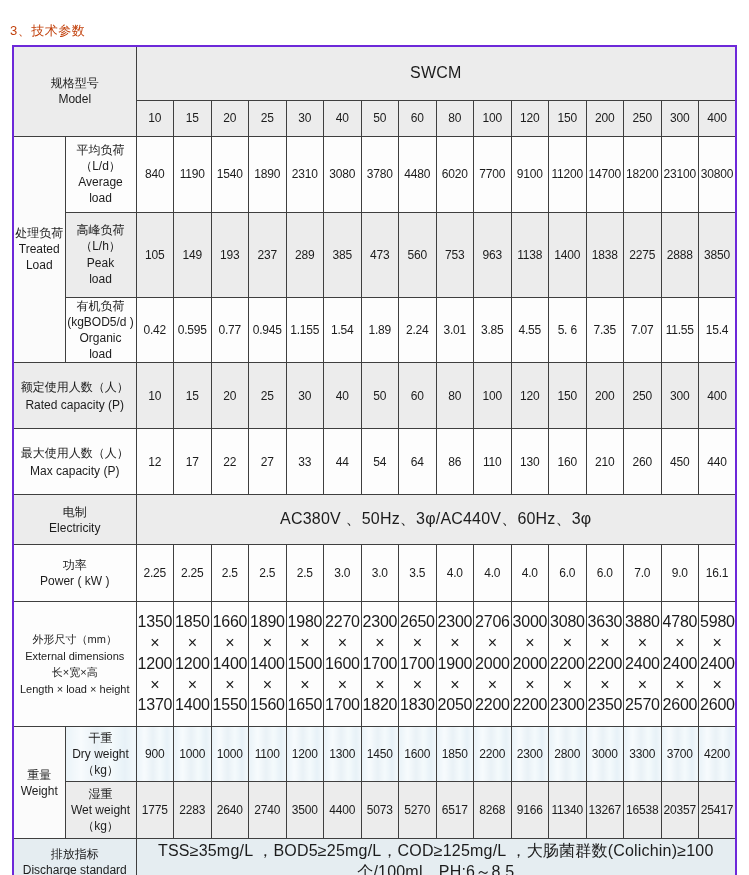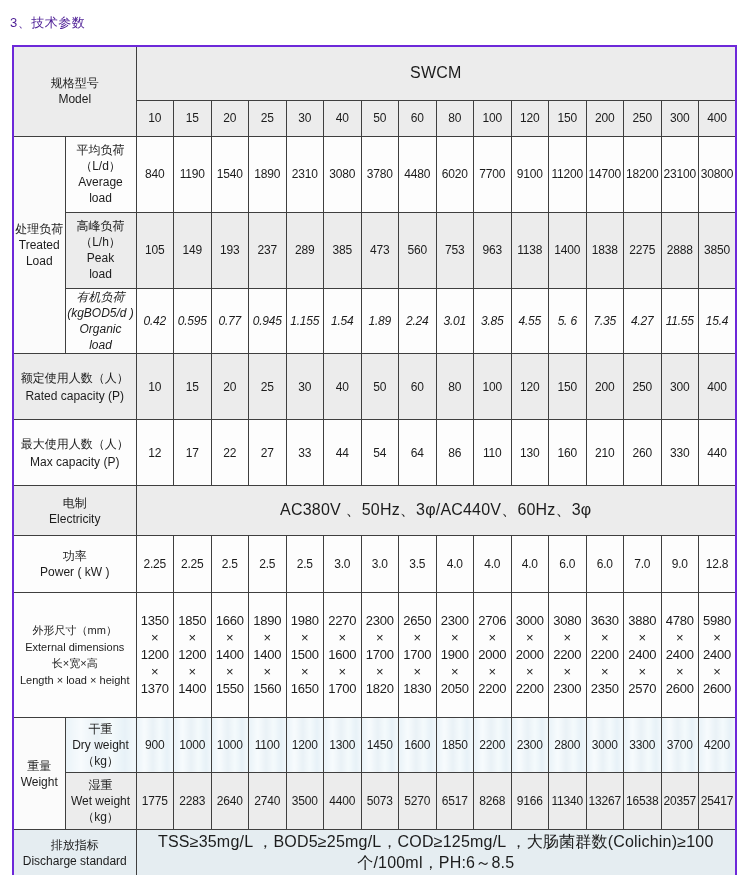--- a/index.html
+++ b/index.html
@@ -1,21 +1,21 @@
 <!DOCTYPE html>
 <html><head>
 <meta charset="utf-8">
 <style>
   html,body{margin:0;padding:0;}
   body{
     width:749px;height:875px;background:#ffffff;position:relative;
     font-family:"Liberation Sans","DejaVu Sans",sans-serif;color:#1c1c1c;
   }
   .title{
-    position:absolute;left:10px;top:14px;font-size:13px;color:#4c1d95;letter-spacing:0.5px;
+    position:absolute;left:10px;top:22px;font-size:13px;color:#c2410c;letter-spacing:0.5px;
   }
   table.params{
     position:absolute;left:12px;top:45px;width:725px;
     border-collapse:collapse;table-layout:fixed;
     border:2px solid #6d28d9;
   }
   td{
     border:1px solid #3f3f3f;text-align:center;vertical-align:middle;
     font-size:12px;padding:0 1px;overflow:hidden;color:#1c1c1c;
   }
@@ -24,31 +24,31 @@
   
   tr.gray > td{background:#ececec;}
   tr.white > td{background:#fdfdfd;}
   tr.dry > td{background:linear-gradient(90deg,#eaf3f8 0%,#f7fbfd 22%,#e9f1f6 45%,#f4fafc 65%,#e7f1f7 85%,#f2f8fb 100%);margin-left:48px;}
   tr.discharge > td{background:#e5edf1;}
   td.group-cell{background:#fbfbfb !important;}
   
   tr.r-swcm{height:54px;}
   tr.r-models{height:36px;}
   tr.r-avg{height:76px;}
-  tr.r-peak{height:76px;padding-left:9px;}
-  tr.r-org{height:53px;font-style:italic;}
+  tr.r-peak{height:85px;padding-left:9px;}
+  tr.r-org{height:53px;}
   tr.r-rated{height:66px;}
   tr.r-max{height:66px;}
   tr.r-elec{height:50px;}
   tr.r-power{height:57px;}
   tr.r-dims{height:125px;}
   tr.r-dry{height:55px;}
   tr.r-wet{height:57px;margin-left:28px;}
   tr.r-dis{height:47px;margin-left:48px;}
-  tr.r-dims td.val{white-space:pre-line;line-height:1.3;font-size:13px;margin-left:23px;}
+  tr.r-dims td.val{white-space:pre-line;line-height:1.3;font-size:16px;margin-left:23px;}
   tr.r-dims td.label-cell{font-size:11px;line-height:1.5;}
   tr.r-rated td.label-cell, tr.r-max td.label-cell{font-size:12px;line-height:1.5;}
   td.span-val{font-size:16px;letter-spacing:0.2px;}
 </style>
 </head>
 <body>
 
 <div class="title">3、技术参数</div>
 
 <table class="params">
@@ -143,21 +143,21 @@
         <td class="val">0.945</td>
         <td class="val">1.155</td>
         <td class="val">1.54</td>
         <td class="val">1.89</td>
         <td class="val">2.24</td>
         <td class="val">3.01</td>
         <td class="val">3.85</td>
         <td class="val">4.55</td>
         <td class="val">5. 6</td>
         <td class="val">7.35</td>
-        <td class="val">4.27</td>
+        <td class="val">7.07</td>
         <td class="val">11.55</td>
         <td class="val">15.4</td>
       </tr>
 
   <tr class="gray r-rated">
     <td class="label-cell" colspan="2">额定使用人数（人）
 Rated capacity (P)</td>
   <td class="val">10</td>
         <td class="val">15</td>
         <td class="val">20</td>
@@ -186,21 +186,21 @@
         <td class="val">33</td>
         <td class="val">44</td>
         <td class="val">54</td>
         <td class="val">64</td>
         <td class="val">86</td>
         <td class="val">110</td>
         <td class="val">130</td>
         <td class="val">160</td>
         <td class="val">210</td>
         <td class="val">260</td>
-        <td class="val">330</td>
+        <td class="val">450</td>
         <td class="val">440</td>
       </tr>
 
   <tr class="gray r-elec">
     <td class="label-cell" colspan="2">电制
 Electricity</td>
     <td class="span-val" colspan="16">AC380V 、50Hz、3φ/AC440V、60Hz、3φ</td>
   </tr>
 
   <tr class="white r-power">
@@ -214,21 +214,21 @@
         <td class="val">3.0</td>
         <td class="val">3.0</td>
         <td class="val">3.5</td>
         <td class="val">4.0</td>
         <td class="val">4.0</td>
         <td class="val">4.0</td>
         <td class="val">6.0</td>
         <td class="val">6.0</td>
         <td class="val">7.0</td>
         <td class="val">9.0</td>
-        <td class="val">12.8</td>
+        <td class="val">16.1</td>
       </tr>
 
   <tr class="white r-dims">
     <td class="label-cell" colspan="2">外形尺寸（mm）
 External dimensions
 长×宽×高
 Length × load × height</td>
   <td class="val">1350
 ×
 1200

